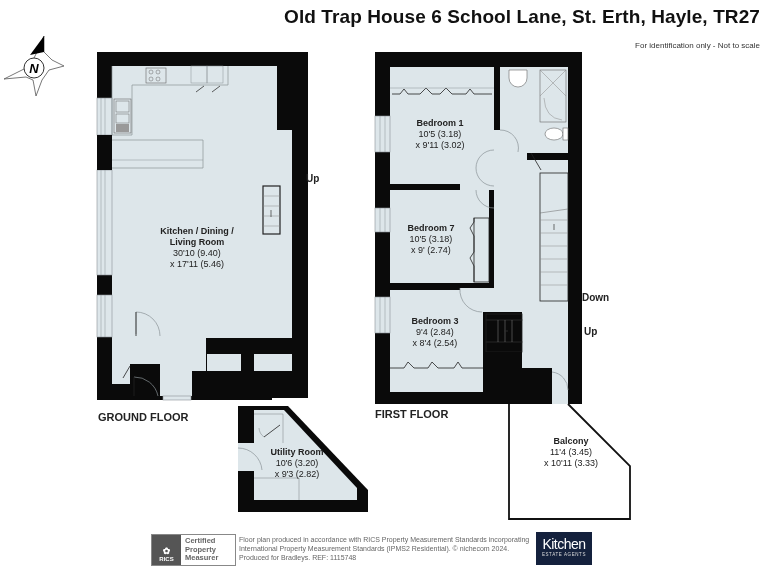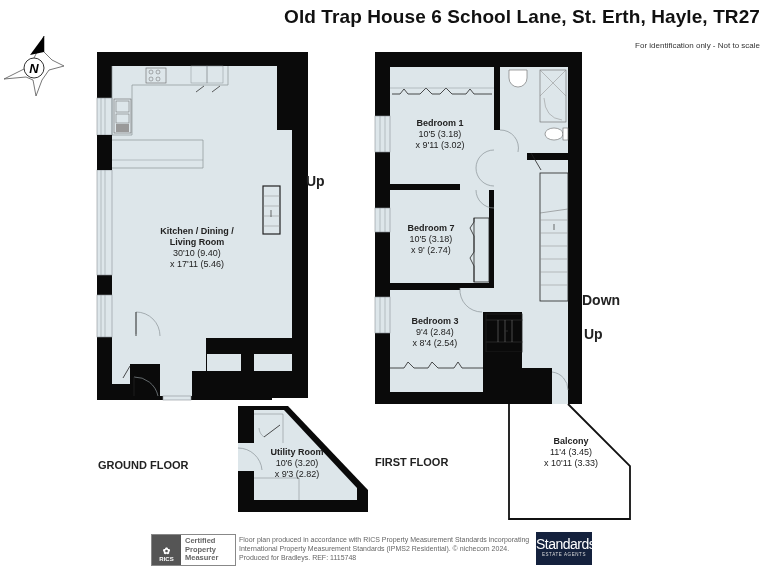--- a/index.html
+++ b/index.html
@@ -1,24 +1,24 @@
 <!DOCTYPE html>
 <html><head>
 <meta charset="utf-8">
 <style>
   html, body { margin: 0; padding: 0; background: #ffffff; }
   body { width: 768px; height: 576px; position: relative; overflow: hidden; font-family: "Liberation Sans", sans-serif; }
   .title { position: absolute; right: 8px; top: 6px; font-size: 19px; font-weight: bold; color: #111; white-space: nowrap; letter-spacing: 0.1px; }
   .areas { position: absolute; right: 8px; top: 36px; text-align: right; font-size: 11.5px; color: #222; line-height: 13.5px; }
   .areas .note { font-size: 8px; color: #333; margin-top: 3px; }
   .plan { position: absolute; left: 0; top: 0; }
-  .floor-label { position: absolute; font-size: 11px; font-weight: bold; color: #222; margin-top: 48px; }
+  .floor-label { position: absolute; font-size: 11px; font-weight: bold; color: #222; }
   .room-label { position: absolute; text-align: center; font-size: 9px; color: #222; line-height: 11px; transform: translateX(-50%); white-space: nowrap; }
   .room-label .nm { font-weight: bold; }
-  .stair-label { position: absolute; font-size: 14px; font-weight: bold; color: #222; padding-left: 40px; }
+  .stair-label { position: absolute; font-size: 10px; font-weight: bold; color: #222; padding-left: 40px; }
   .footer-text { position: absolute; left: 239px; top: 535px; font-size: 7px; color: #666; line-height: 9px; }
   .rics { position: absolute; left: 151px; top: 534px; width: 83px; height: 30px; display: flex; border: 1px solid #888; }
   .rics-logo { width: 29px; background: #555; color: #fff; font-size: 6px; font-weight: bold; display: flex; flex-direction: column; align-items: center; justify-content: flex-end; padding-bottom: 3px; box-sizing: border-box; }
   .rics-text { flex: 1; font-size: 7.5px; font-weight: bold; color: #666; line-height: 8.5px; padding: 2px 4px; }
   .brand { position: absolute; left: 536px; top: 532px; width: 56px; height: 33px; background: #14213d; color: #fff; text-align: center; box-sizing: border-box; padding-top: 5px; }
   .brand .b1 { font-size: 14px; letter-spacing: -0.5px; line-height: 15px; }
   .brand .b2 { font-size: 4.5px; letter-spacing: 0.6px; color: #dcdcdc; }
 </style>
 </head>
 <body>
@@ -231,15 +231,15 @@
     <div>Property</div>
     <div>Measurer</div>
   </div>
 </div>
 <div class="footer-text">
   <div>Floor plan produced in accordance with RICS Property Measurement Standards incorporating</div>
   <div>International Property Measurement Standards (IPMS2 Residential).   © nichecom 2024.</div>
   <div>Produced for Bradleys.    REF: 1115748</div>
 </div>
 <div class="brand">
-  <div class="b1">Standards</div>
+  <div class="b1">Kitchen</div>
   <div class="b2">ESTATE AGENTS</div>
 </div>
 
 </body></html>

